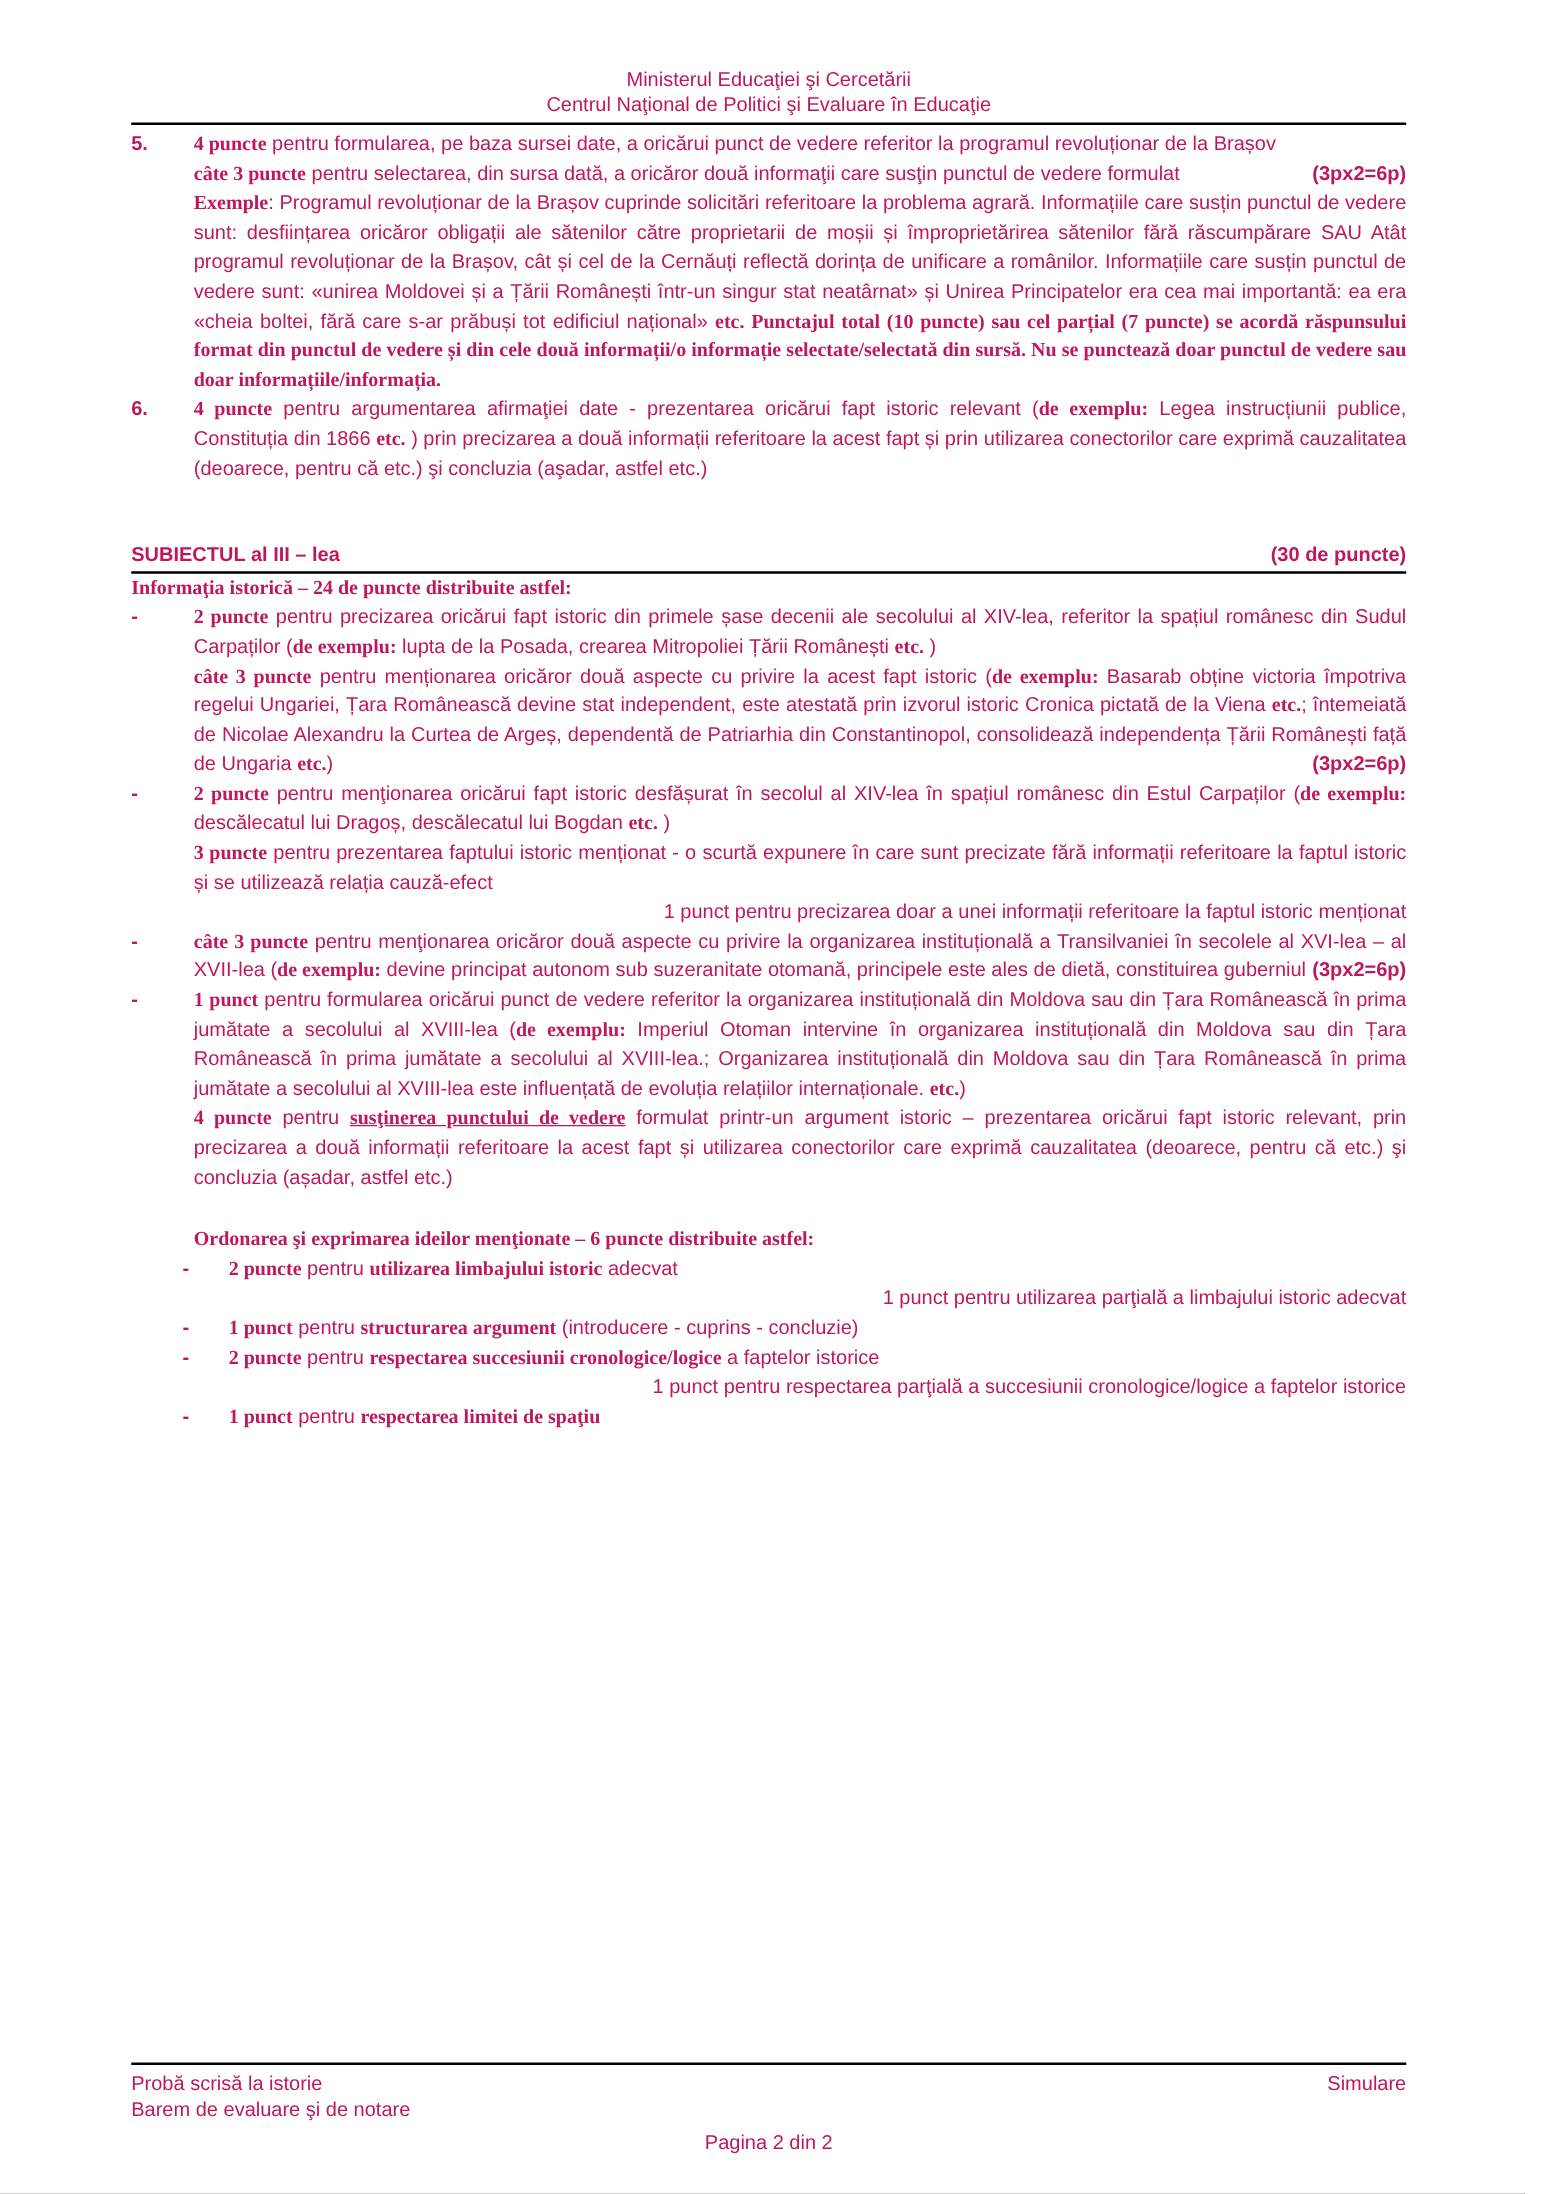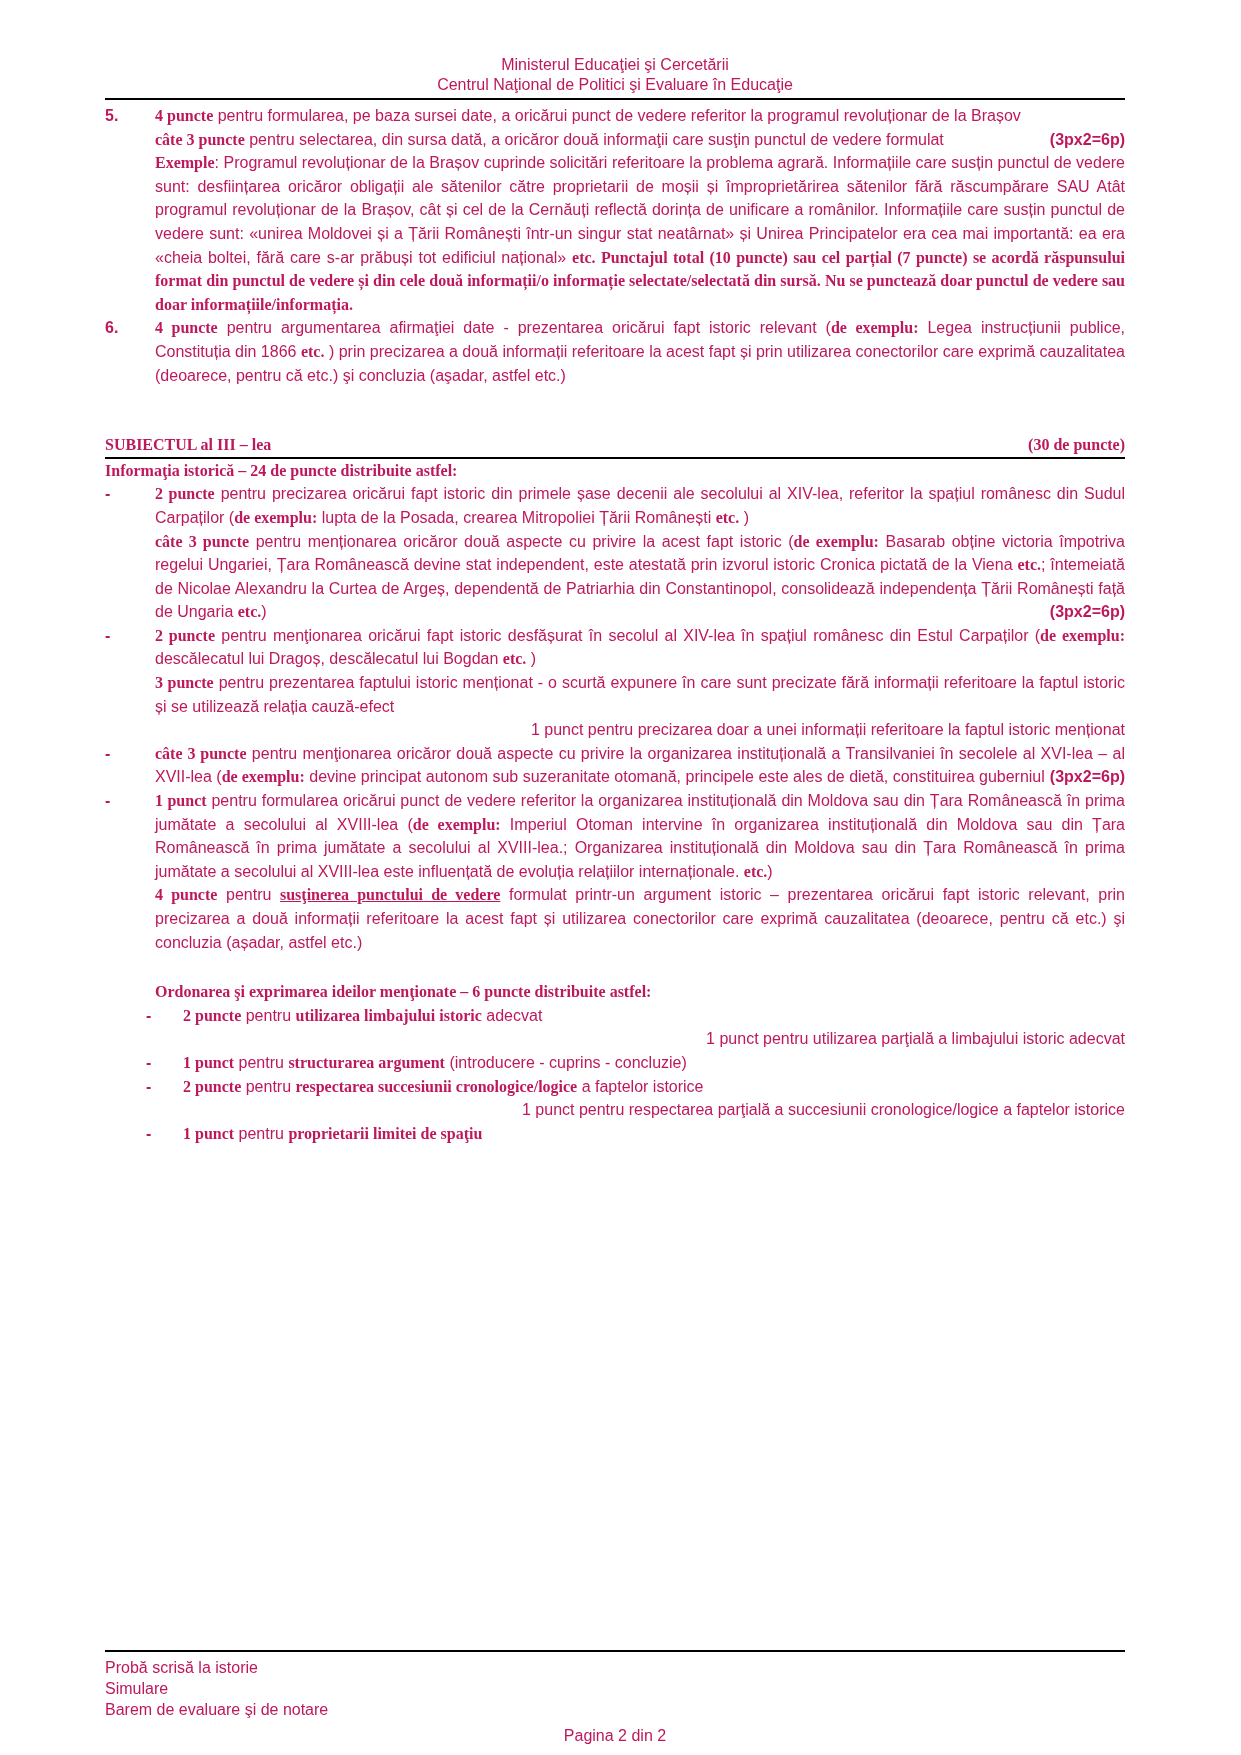--- a/index.html
+++ b/index.html
@@ -17,26 +17,26 @@
   .item.sub { padding-left:78px; }
   .item.sub > .marker { left:41px; }
   .para { text-align:justify; position:relative; }
   .para.ind { padding-left:105px; text-align:right; }
   .item.sub .para.ind { padding-left:77px; }
   .para .score { position:absolute; right:0; bottom:0; font-weight:bold; background:#fff; padding-left:6px; }
   .line { text-align:justify; }
   .b { font-weight:bold;font-family:Liberation Serif, serif; }
   .i { }
   .u { text-decoration:underline; }
-  .section { display:flex; justify-content:space-between; font-weight:bold; border-bottom:2px solid #000;font-family:Liberation Serif, serif; }
+  .section { display:flex; justify-content:space-between; font-weight:bold; border-bottom:2px solid #000; }
   .footer {
     position:absolute; left:105px; width:1020px; top:1650px;
     border-top:2px solid #000; font-size:16px; line-height:21px; padding-top:5px;
   }
-  .footer-row1 { display:flex; justify-content:space-between;flex-direction:column; }
+  .footer-row1 { display:flex; justify-content:space-between; }
   .footer-page { text-align:center; margin-top:5px; }
 </style>
 </head>
 <body>
 
 <div class="page">
   <div class="content">
     <div class="hdr">
       <div>Ministerul Educaţiei şi Cercetării</div>
       <div>Centrul Naţional de Politici şi Evaluare în Educaţie</div>
@@ -93,21 +93,21 @@
           <span class="marker">-</span>
           <div class="para"><span class="b">1 punct</span><span> pentru </span><span class="b">structurarea argument</span><span> (introducere - cuprins - concluzie)</span></div>
         </div>
         <div class="item sub">
           <span class="marker">-</span>
           <div class="para"><span class="b">2 puncte</span><span> pentru </span><span class="b">respectarea succesiunii cronologice/logice</span><span> a faptelor istorice</span></div>
           <div class="para ind"><span>1 punct pentru respectarea parţială a succesiunii cronologice/logice a faptelor istorice</span></div>
         </div>
         <div class="item sub">
           <span class="marker">-</span>
-          <div class="para"><span class="b">1 punct</span><span> pentru </span><span class="b">proprietarii limitei de spaţiu</span></div>
+          <div class="para"><span class="b">1 punct</span><span> pentru </span><span class="b">respectarea limitei de spaţiu</span></div>
         </div>
       </div>
   </div>
   <div class="footer">
     <div class="footer-row1">
       <span>Probă scrisă la istorie</span>
       <span>Simulare</span>
     </div>
     <div>Barem de evaluare şi de notare</div>
     <div class="footer-page">Pagina 2 din 2</div>

